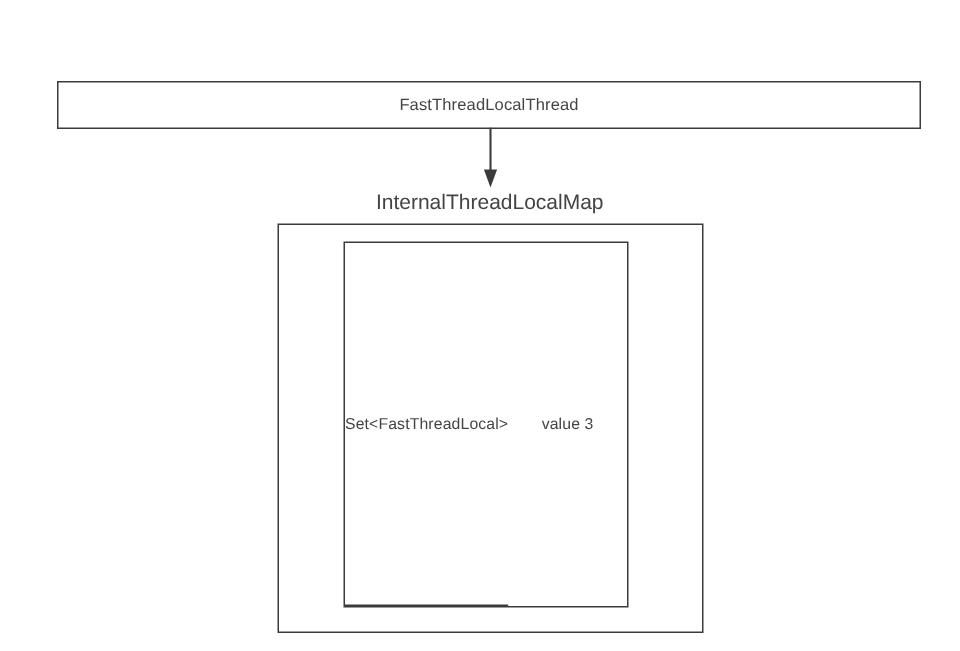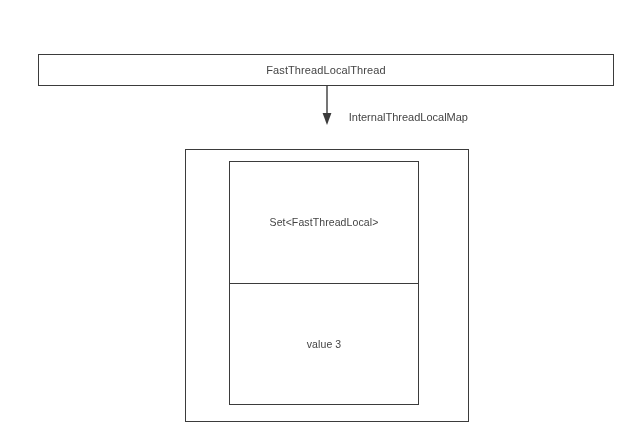--- a/index.html
+++ b/index.html
@@ -46,24 +46,24 @@
     left: 318px;
     top: 69px;
     width: 18px;
     height: 42px;
   }
 
   
   .map-label {
     position: absolute;
     left: 185px;
-    top: 95px;
+    top: 110px;
     width: 283px;
-    text-align: right;
-    font-size: 11px;
+    text-align: center;
+    font-size: 14px;
     color: #444444;
     white-space: nowrap;
   }
 
   
   .map-outer {
     position: absolute;
     left: 185px;
     top: 133px;
     width: 284px;
@@ -77,21 +77,21 @@
   .map-table {
     position: absolute;
     left: 43px;
     top: 11px;
     width: 190px;
     height: 244px;
     box-sizing: border-box;
     border: 1px solid #3b3b3b;
     background: #ffffff;
     display: flex;
-    flex-direction: column;
+    flex-direction: row;
   }
   .map-row {
     flex: 1 1 0;
     box-sizing: border-box;
     display: flex;
     align-items: center;
     justify-content: center;
     border-bottom: 1px solid #3b3b3b;
     background: #ffffff;
   }

